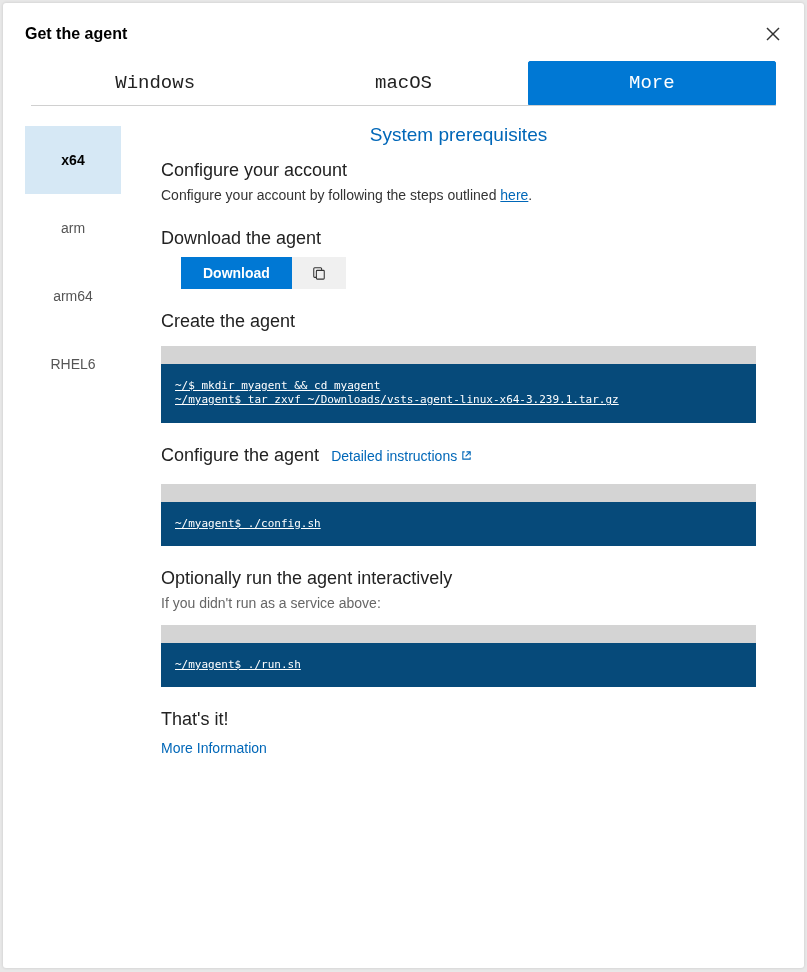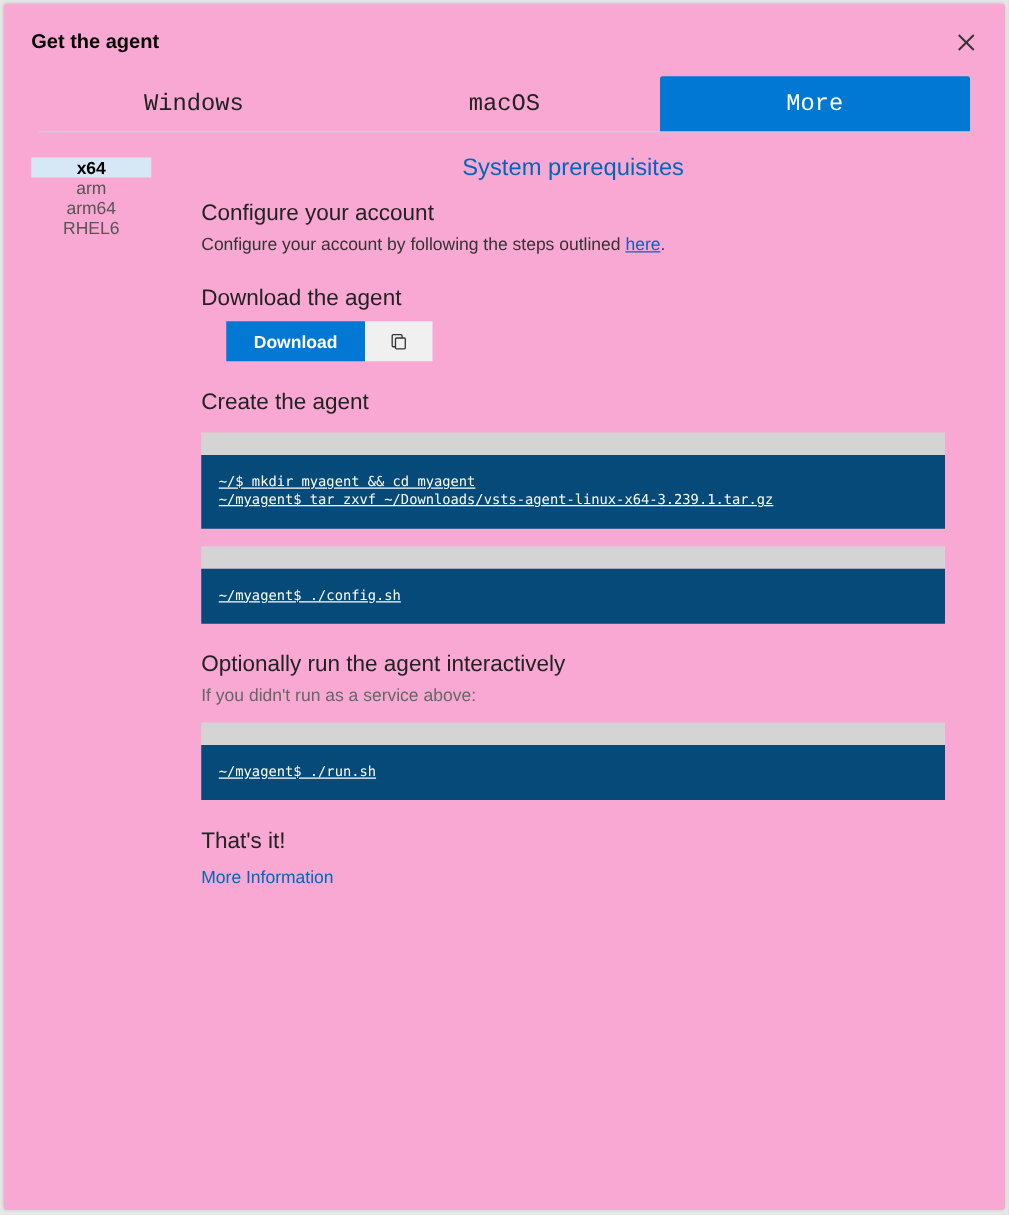--- a/index.html
+++ b/index.html
@@ -1,18 +1,18 @@
 <!DOCTYPE html>
 <html><head>
   <meta charset="utf-8">
   <style>
     * { margin: 0; padding: 0; box-sizing: border-box; }
     body { font-family: -apple-system, BlinkMacSystemFont, "Segoe UI", sans-serif; background: #e8e8e8; width: 807px; height: 972px; overflow: hidden; }
     .dialog {
-      background: #f9a8d4;
+      background: #ffffff;
       width: 801px;
       height: 965px;
       margin: 3px;
       border-radius: 3px;
       box-shadow: 0 0 3px rgba(0,0,0,0.15);
       display: flex;
       flex-direction: column;
     }
     .header {
       display: flex;
@@ -50,21 +50,21 @@
       display: flex;
       flex: 1;
       overflow: hidden;
     }
     .sidebar {
       width: 118px;
       padding-top: 20px;
     }
     .side-item {
       text-align: center;
-      padding: 0 0;
+      padding: 26px 0;
       font-size: 14px;
       color: #555;
       cursor: pointer;
       margin-left: 22px;
     }
     .side-item.active {
       background: #d6e8f5;
       color: #000;
       font-weight: 600;
     }
@@ -175,20 +175,31 @@
         </button>
       </div>
 
       <h2 class="sec space">Create the agent</h2>
       <div class="code-block">
         <div class="code-header"></div>
         <div class="code-body">~/$ mkdir myagent &amp;&amp; cd myagent
 ~/myagent$ tar zxvf ~/Downloads/vsts-agent-linux-x64-3.239.1.tar.gz</div>
       </div>
 
+      <div class="inline-header">
+        <h2 class="sec" style="margin-top:0">Configure the agent</h2>
+        <a class="det-link">
+          <span>Detailed instructions</span>
+          <svg class="ext-icon" viewBox="0 0 12 12" fill="none" stroke="#0067b8" stroke-width="1.2">
+              <path d="M4 2 H2 V10 H10 V8"></path>
+              <path d="M6 2 H10 V6"></path>
+              <path d="M10 2 L5 7"></path>
+            </svg>
+        </a>
+      </div>
       <div class="code-block">
         <div class="code-header"></div>
         <div class="code-body">~/myagent$ ./config.sh</div>
       </div>
 
       <h2 class="sec space">Optionally run the agent interactively</h2>
       <div class="muted">If you didn't run as a service above:</div>
       <div class="code-block">
         <div class="code-header"></div>
         <div class="code-body">~/myagent$ ./run.sh</div>

